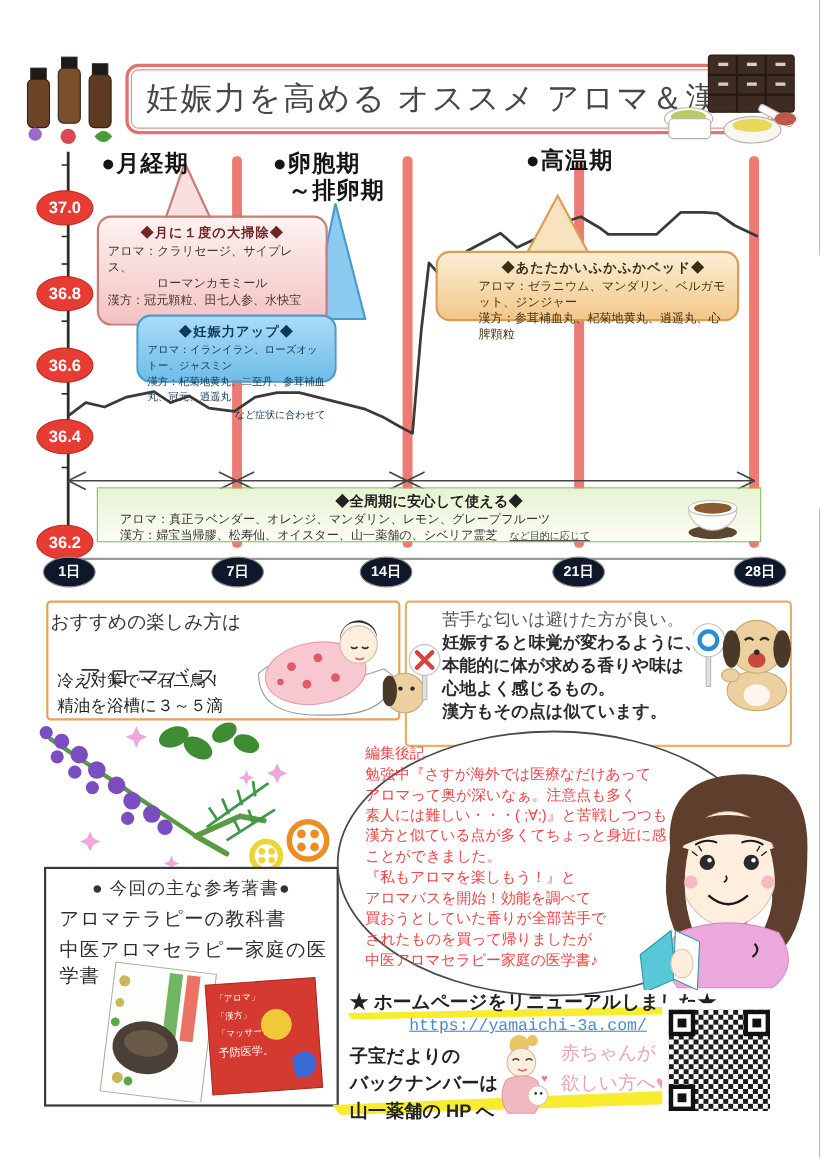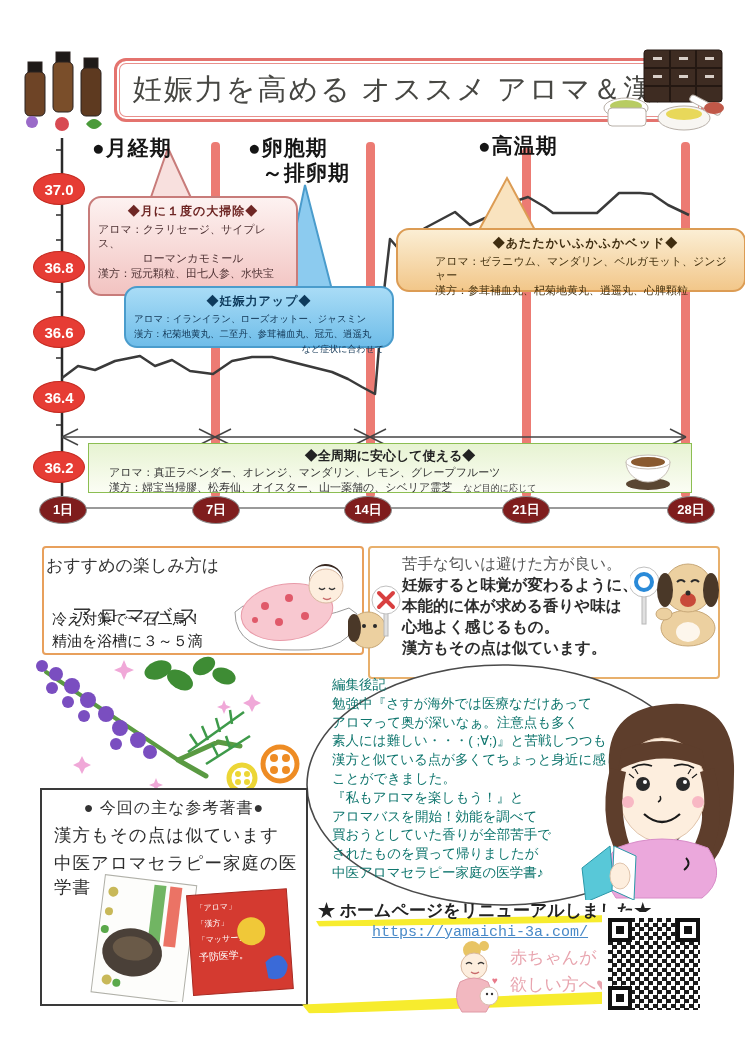--- a/index.html
+++ b/index.html
@@ -8,50 +8,50 @@
   .abs{position:absolute;}
   
   .hdr-frame{left:114px;top:58px;width:584px;height:58px;border:3px solid #e4736e;border-radius:12px;
              box-shadow:inset 0 0 0 2px #fff, inset 0 0 0 3px #e9908c;display:flex;align-items:center;justify-content:center;}
   .hdr-title{font-family:"Liberation Serif",serif;font-size:29px;color:#474743;letter-spacing:2px;white-space:nowrap;}
   
   .phase{font-weight:900;font-size:21px;color:#151515;letter-spacing:1px;white-space:nowrap;}
   
   .toval{width:50px;height:30px;background:#e63c34;border:1px solid #c42a20;border-radius:50%;
          color:#fff;font-weight:bold;font-size:15px;display:flex;align-items:center;justify-content:center;z-index:6;}
-  .dbadge{width:46px;height:26px;background:#7f1d1d;border:1px solid #8e8c8c;border-radius:50%;
-          color:#fff;font-weight:bold;font-size:13px;display:flex;align-items:center;justify-content:center;z-index:6;}
+  .dbadge{width:46px;height:26px;background:#0f172a;border:1px solid #8e8c8c;border-radius:50%;
+          color:#fff;font-weight:bold;font-size:13px;display:flex;align-items:center;justify-content:center;z-index:6;margin-top:10px;}
   
   .bub{border-radius:13px;z-index:5;padding:5px 8px;box-sizing:border-box;}
   .bub-pink{background:linear-gradient(180deg,#fdf2f1,#f2c3c1);border:2px solid #c87c7a;}
   .bub-blue{background:linear-gradient(180deg,#a9dcf6,#6fbde9);border:2px solid #4a9ccc;}
   .bub-orange{background:linear-gradient(180deg,#fbeed4,#f2c78a);border:2px solid #dc9c54;}
   .bub h4{margin:0 0 2px 0;text-align:center;font-size:12px;letter-spacing:1px;}
   .bub-pink h4{color:#6e2624;}
   .bub-blue h4{color:#0d3a5c;}
   .bub-orange h4{color:#3f2d10;}
   .bub p{margin:1px 0;font-size:11px;line-height:14px;}
   .bub-pink p{color:#4c3032;}
   .bub-blue p{color:#113554;font-size:9.5px;}
   .bub-orange p{color:#43310f;}
   .bub .tiny{font-size:9px;text-align:right;margin-top:0;}
   .band{left:88px;top:443px;width:604px;height:50px;border:1.5px solid #8cbe52;
         background:linear-gradient(180deg,#e7f3d2,#fbfdf4);z-index:5;box-sizing:border-box;padding:3px 6px;}
   .band h4{margin:0;text-align:center;font-size:13px;color:#222;}
   .band p{margin:1px 0 0 14px;font-size:11px;color:#333;line-height:13.5px;}
-  .band .tiny{font-size:9px;color:#444;}
+  .band .tiny{font-size:9px;color:#444;text-decoration:underline;}
   
   .obox{border:2px solid #e8a05c;border-radius:4px;background:#fff;box-sizing:border-box;}
   .bath-l1{font-size:17px;color:#333;}
   .bath-l2{font-family:"Liberation Serif",serif;font-size:20px;letter-spacing:6px;color:#333;margin-top:24px;}
   .bath-b{font-size:15px;font-weight:normal;color:#222;}
   .scent p{margin:0;font-size:15.5px;line-height:21px;font-weight:bold;color:#2c2c2c;white-space:nowrap;}
   .scent p.first{font-weight:normal;color:#555;}
   
-  .enote p{margin:0;font-size:13.5px;line-height:18.8px;color:#0f766e;white-space:nowrap;}
+  .enote p{margin:0;font-size:13.5px;line-height:18.8px;color:#ef4444;white-space:nowrap;}
   
   .bbox{border:2.5px solid #3a3a3a;background:#fff;box-sizing:border-box;}
   .bbox .t{font-size:16px;color:#333;text-align:center;margin-top:8px;letter-spacing:1px;}
   .bbox .bk{font-size:17.5px;color:#2e2e2e;margin:4px 0 0 12px;letter-spacing:1px;}
   
   .renewal{font-size:17px;font-weight:bold;color:#222;z-index:3;white-space:nowrap;}
   .url{font-family:"Liberation Mono",monospace;font-size:15px;color:#4a8ac8;text-decoration:underline;z-index:3;}
   .backnum p{margin:0;font-size:16.5px;font-weight:bold;color:#222;line-height:25px;white-space:nowrap;}
   .babywish p{margin:0;font-size:17px;color:#e8a4ae;line-height:27px;white-space:nowrap;}
   .yhl{background:#f7ec2e;z-index:1;}
@@ -154,43 +154,43 @@
 
   <div class="abs phase" style="left:92px;top:134px;z-index:4;">●月経期</div>
   <div class="abs phase" style="left:248px;top:134px;z-index:4;">●卵胞期</div>
   <div class="abs phase" style="left:262px;top:159px;z-index:4;">～排卵期</div>
   <div class="abs phase" style="left:478px;top:132px;z-index:4;">●高温期</div>
 
   <div class="abs toval" style="left:33px;top:173px;">37.0</div>
   <div class="abs toval" style="left:33px;top:251px;">36.8</div>
   <div class="abs toval" style="left:33px;top:316px;">36.6</div>
   <div class="abs toval" style="left:33px;top:381px;">36.4</div>
-  <div class="abs toval" style="left:33px;top:451px;">36.2</div>
+  <div class="abs toval" style="left:33px;top:477px;">36.2</div>
 
   <div class="abs dbadge" style="left:39px;top:496px;">1日</div>
   <div class="abs dbadge" style="left:192px;top:496px;">7日</div>
-  <div class="abs dbadge" style="left:344px;top:496px;">14日</div>
+  <div class="abs dbadge" style="left:327px;top:496px;">14日</div>
   <div class="abs dbadge" style="left:502px;top:496px;">21日</div>
   <div class="abs dbadge" style="left:667px;top:496px;">28日</div>
 
   <div class="abs bub bub-pink" style="left:88px;top:196px;width:210px;height:100px;">
     <h4>◆月に１度の大掃除◆</h4>
     <p>アロマ：クラリセージ、サイプレス、</p>
     <p style="text-align:center;">ローマンカモミール</p>
     <p>漢方：冠元顆粒、田七人参、水快宝</p>
   </div>
 
-  <div class="abs bub bub-blue" style="left:124px;top:286px;width:270px;height:62px;">
+  <div class="abs bub bub-blue" style="left:124px;top:286px;width:182px;height:62px;">
     <h4>◆妊娠力アップ◆</h4>
     <p>アロマ：イランイラン、ローズオットー、ジャスミン</p>
     <p>漢方：杞菊地黄丸、二至丹、参茸補血丸、冠元、逍遥丸</p>
     <p class="tiny">など症状に合わせて</p>
   </div>
 
-  <div class="abs bub bub-orange" style="left:396px;top:228px;width:350px;height:64px;padding-left:37px;">
+  <div class="abs bub bub-orange" style="left:396px;top:228px;width:276px;height:64px;padding-left:37px;">
     <h4>◆あたたかいふかふかベッド◆</h4>
     <p>アロマ：ゼラニウム、マンダリン、ベルガモット、ジンジャー</p>
     <p>漢方：参茸補血丸、杞菊地黄丸、逍遥丸、心脾顆粒</p>
   </div>
 
   <div class="abs band">
     <h4>◆全周期に安心して使える◆</h4>
     <p>アロマ：真正ラベンダー、オレンジ、マンダリン、レモン、グレープフルーツ</p>
     <p><span>漢方：婦宝当帰膠、松寿仙、オイスター、山一薬舗の、シベリア霊芝</span>　<span class="tiny">など目的に応じて</span></p>
     <svg class="abs" style="right:12px;top:4px;" width="62" height="42">
@@ -347,21 +347,21 @@
     <path d="M64,116 q18,16 36,0" stroke="#1a1a1a" fill="none" stroke-width="2.2"></path>
     <path d="M36,150 q46,-18 92,0 q20,30 -6,50 l-86,0 q-20,-28 0,-50 z" fill="#eba8dc" stroke="#d88cc8"></path>
     <path d="M106,160 q6,6 -2,12" stroke="#1a1a1a" fill="none" stroke-width="1.8"></path>
     <path d="M2,170 l28,-22 4,44 -28,12 z" fill="#58c8d8" stroke="#2a98a8"></path>
     <path d="M34,148 l22,10 -2,44 -22,-10 z" fill="#fff" stroke="#2a98a8"></path>
     <ellipse cx="40" cy="178" rx="10" ry="13" fill="#fdeede" stroke="#e0c4ac"></ellipse>
   </svg>
 
   <div class="abs bbox" style="left:40px;top:788px;width:268px;height:218px;">
     <div class="t">● 今回の主な参考著書●</div>
-    <div class="bk">漢方もその点は似ています</div>
+    <div class="bk">アロマテラピーの教科書</div>
     <div class="bk">中医アロマセラピー家庭の医学書</div>
     <svg class="abs" style="left:14px;top:78px;" width="240" height="134">
       <g transform="rotate(7 90 70)">
         <rect x="42" y="12" width="92" height="118" fill="#fdfdfb" stroke="#b0b0a8"></rect>
         <rect x="108" y="16" width="12" height="60" fill="#e85a4a" opacity="0.85"></rect>
         <rect x="92" y="16" width="12" height="70" fill="#58a848" opacity="0.85"></rect>
         <ellipse cx="78" cy="86" rx="30" ry="24" fill="#4a4038"></ellipse>
         <ellipse cx="78" cy="82" rx="20" ry="12" fill="#6a5a48"></ellipse>
         <g fill="#c8b858">
             <circle cx="52" cy="28" r="5"></circle>
@@ -382,20 +382,25 @@
         <circle cx="196" cy="64" r="14" fill="#f0c838"></circle>
         <path d="M208,96 q16,-14 22,4 q-2,18 -20,12 z" fill="#3a6ad8"></path>
       </g>
     </svg>
   </div>
 
   <div class="abs yhl" style="left:316px;top:916px;width:334px;height:9px;transform:rotate(-0.6deg);border-radius:5px;clip-path:polygon(0 35%,100% 0,99% 80%,1% 100%);"></div>
   <div class="abs renewal" style="left:318px;top:899px;">★ ホームページをリニューアルしました★</div>
   <a class="abs url" href="#" style="left:372px;top:924px;">https://yamaichi-3a.com/</a>
 
+  <div class="abs backnum" style="left:318px;top:948px;z-index:2;">
+    <p>子宝だよりの</p>
+    <p>バックナンバーは</p>
+    <p>山一薬舗の HP へ</p>
+  </div>
 
   <svg class="abs" style="left:448px;top:938px;z-index:2;" width="58" height="80">
     <circle cx="24" cy="12" r="9" fill="#e8c464"></circle>
     <circle cx="36" cy="8" r="5" fill="#e8c464"></circle>
     <circle cx="26" cy="28" r="13" fill="#fdeede" stroke="#d8b8a0"></circle>
     <path d="M18,26 q3,-3 6,0 M30,26 q3,-3 6,0" stroke="#333" fill="none" stroke-width="1.4"></path>
     <path d="M23,34 q4,3 8,0" stroke="#c86a6a" fill="none" stroke-width="1.4"></path>
     <path d="M12,44 q14,-8 28,0 q8,16 -2,30 l-24,0 q-10,-14 -2,-30 z" fill="#f2b8c0" stroke="#e09aa6"></path>
     <circle cx="41" cy="58" r="9" fill="#fff" stroke="#d8c0b0"></circle>
     <circle cx="39" cy="56" r="1.2" fill="#333"></circle>

